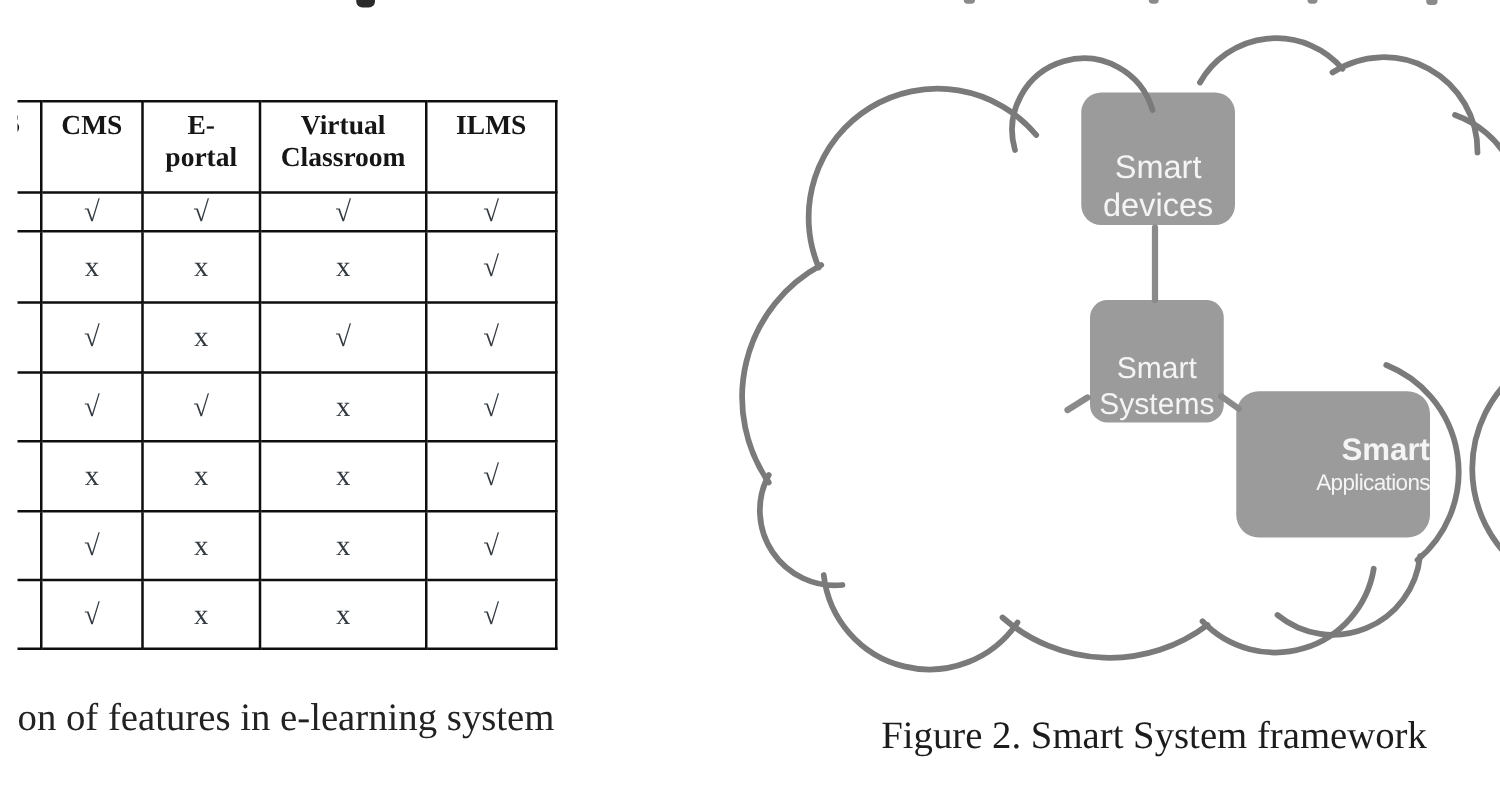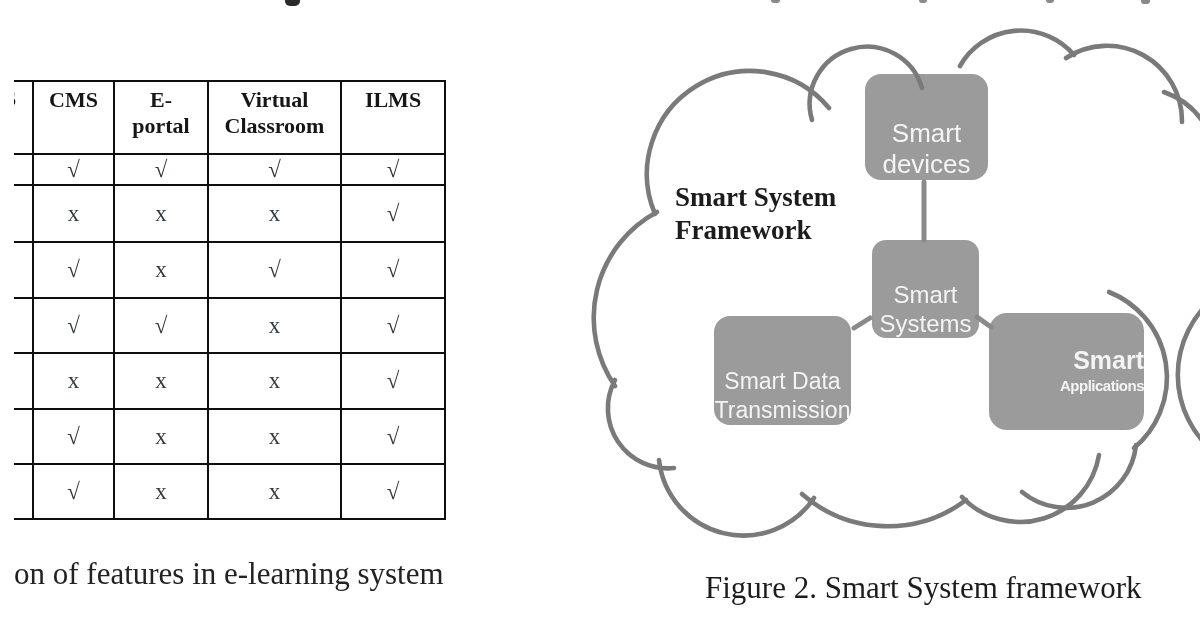--- a/index.html
+++ b/index.html
@@ -51,21 +51,21 @@
     position:absolute;background:var(--node-fill);color:var(--node-text);
     display:flex;align-items:flex-end;justify-content:center;text-align:center;
     font-family:"Liberation Sans","DejaVu Sans",sans-serif;
     white-space:pre-line;
   }
   .node-devices{left:851px;top:74px;width:123px;height:106px;border-radius:16px;font-size:26px;line-height:31px;}
   .node-systems{left:858px;top:240px;width:107px;height:98px;border-radius:14px;font-size:24px;line-height:29px;}
   .node-data{left:700px;top:316px;width:137px;height:109px;border-radius:16px;font-size:23px;line-height:29px;}
   .node-apps{left:975px;top:313px;width:155px;height:117px;border-radius:18px;flex-direction:column;}
   .node-apps .l1{font-weight:bold;font-size:25px;line-height:28px;}
-  .node-apps .l2{font-size:15px;line-height:24px;letter-spacing:-0.5px;font-weight:bold;}
+  .node-apps .l2{font-size:18px;line-height:24px;letter-spacing:-0.5px;}
   .cloud-label{
     position:absolute;left:661px;top:181px;
     font-weight:bold;font-size:27px;line-height:33px;white-space:pre-line;color:#1c1c1c;
   }
   .caption-right{
     position:absolute;left:691px;top:570px;font-size:31px;color:#1c1c1c;white-space:nowrap;
   }
 </style>
 </head>
 <body>
@@ -153,24 +153,20 @@
   <div class="caption-left">on of features in e-learning system</div>
 
   <div class="node node-devices">
     <span>Smart
 devices</span>
   </div>
   <div class="node node-systems">
     <span>Smart
 Systems</span>
   </div>
-  <div class="node node-data">
-    <span>Smart Data
-Transmission</span>
-  </div>
   <div class="node node-apps">
     <span class="l1">Smart</span>
     <span class="l2">Applications</span>
   </div>
 
   <svg class="cloud-svg" width="1200" height="630" viewBox="0 0 1200 630">
     <g fill="none" stroke="#7a7a7a" stroke-width="4.6" stroke-linecap="round">
       <path d="M 641 214 A 103 103 0 0 1 815 108"></path>
       <path d="M 798 120 A 56 56 0 0 1 908 88"></path>
       <path d="M 946 66 A 70 70 0 0 1 1060 55"></path>
@@ -186,18 +182,16 @@
       <path d="M 948 497 A 80 80 0 0 0 1085 455"></path>
       <path d="M 1122 445 A 70 70 0 0 1 1008 492"></path>
     </g>
     <g stroke="#8a8a8a" stroke-width="5" stroke-linecap="round">
       <line x1="910" y1="182" x2="910" y2="240"></line>
       <line x1="840" y1="328" x2="856" y2="318"></line>
       <line x1="963" y1="317" x2="977" y2="327"></line>
     </g>
   </svg>
 
-  <div class="cloud-label">Smart System
-Framework</div>
 
   <div class="caption-right">Figure 2. Smart System framework</div>
 
 </div>
 
 </body></html>

